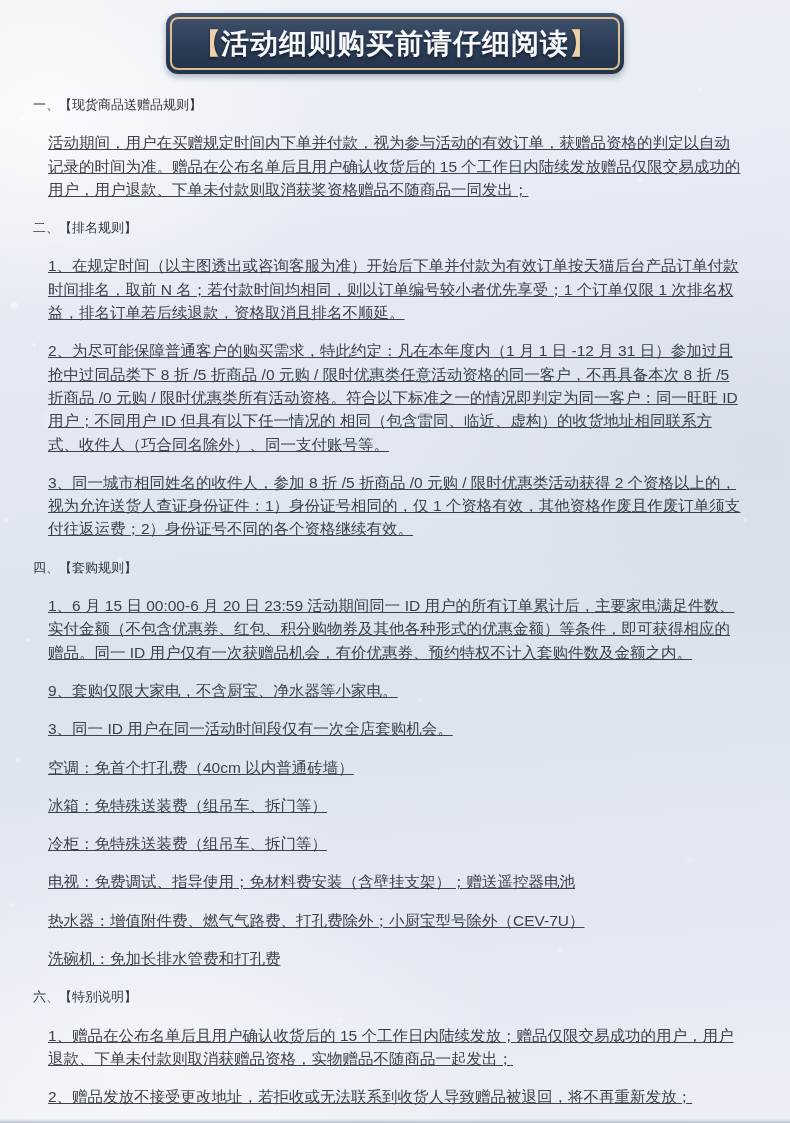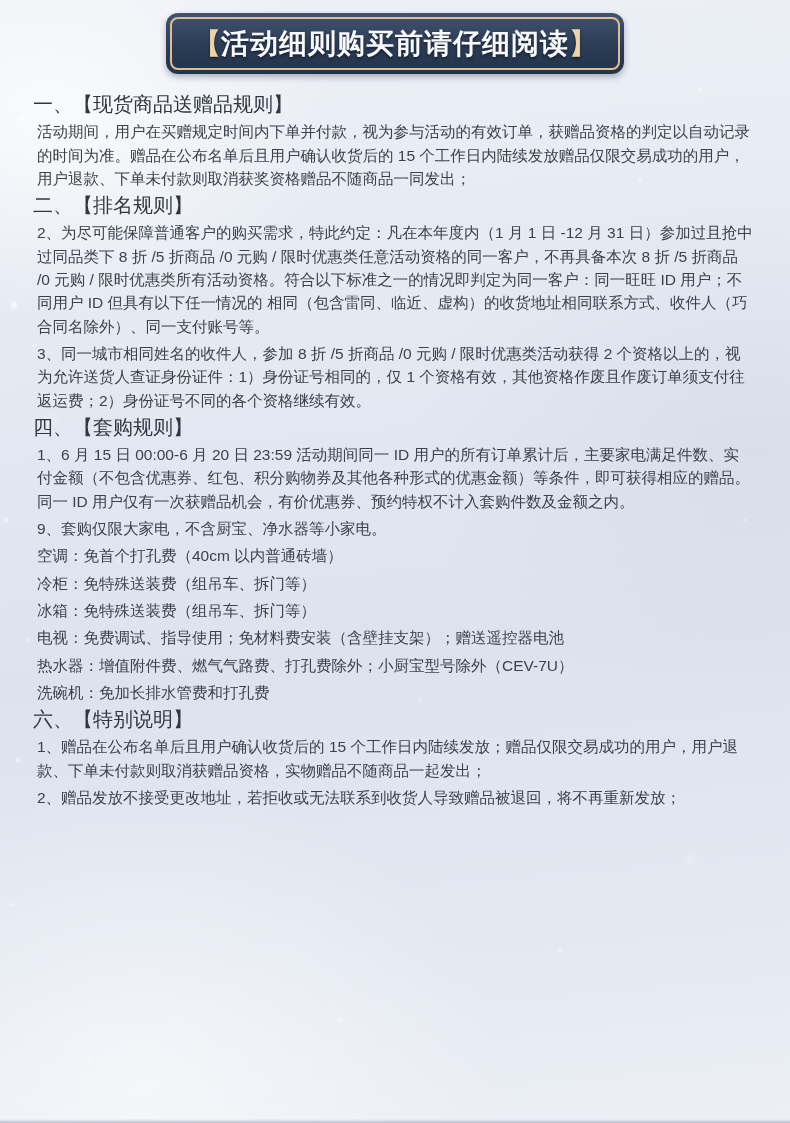--- a/index.html
+++ b/index.html
@@ -82,26 +82,26 @@
   .content {
     position: relative;
     padding: 19px 33px 0 33px;
     color: #3c424b;
     font-size: 15.5px;
     line-height: 23.3px;
   }
   .rule-section { margin: 0; }
   .section-heading {
     margin: 0;
-    font-size: 20px;
+    font-size: 13px;
     font-weight: normal;
     color: #31373f;
     line-height: 23.3px;
   }
-  .rule-paragraph { margin: 4px; }
+  .rule-paragraph { margin: 15px; text-decoration: underline; }
   .bottom-strip {
     position: absolute;
     left: 0; right: 0; bottom: 0;
     height: 4px;
     background: linear-gradient(180deg, rgba(150,160,176,0.0), rgba(148,157,173,0.6));
   }
 </style>
 </head>
 <body>
 
@@ -117,35 +117,37 @@
   </div>
 
   <div class="content" id="content">
   <section class="rule-section">
     <h2 class="section-heading">一、【现货商品送赠品规则】</h2>
   <p class="rule-paragraph">活动期间，用户在买赠规定时间内下单并付款，视为参与活动的有效订单，获赠品资格的判定以自动记录的时间为准。赠品在公布名单后且用户确认收货后的 15 个工作日内陆续发放赠品仅限交易成功的用户，用户退款、下单未付款则取消获奖资格赠品不随商品一同发出；</p>
       </section>
 
   <section class="rule-section">
     <h2 class="section-heading">二、【排名规则】</h2>
+  <p class="rule-paragraph">1、在规定时间（以主图透出或咨询客服为准）开始后下单并付款为有效订单按天猫后台产品订单付款时间排名，取前 N 名；若付款时间均相同，则以订单编号较小者优先享受；1 个订单仅限 1 次排名权益，排名订单若后续退款，资格取消且排名不顺延。</p>
         <p class="rule-paragraph">2、为尽可能保障普通客户的购买需求，特此约定：凡在本年度内（1 月 1 日 -12 月 31 日）参加过且抢中过同品类下 8 折 /5 折商品 /0 元购 / 限时优惠类任意活动资格的同一客户，不再具备本次 8 折 /5 折商品 /0 元购 / 限时优惠类所有活动资格。符合以下标准之一的情况即判定为同一客户：同一旺旺 ID 用户；不同用户 ID 但具有以下任一情况的 相同（包含雷同、临近、虚构）的收货地址相同联系方式、收件人（巧合同名除外）、同一支付账号等。</p>
         <p class="rule-paragraph">3、同一城市相同姓名的收件人，参加 8 折 /5 折商品 /0 元购 / 限时优惠类活动获得 2 个资格以上的，视为允许送货人查证身份证件：1）身份证号相同的，仅 1 个资格有效，其他资格作废且作废订单须支付往返运费；2）身份证号不同的各个资格继续有效。</p>
       </section>
 
 
   <section class="rule-section">
     <h2 class="section-heading">四、【套购规则】</h2>
   <p class="rule-paragraph">1、6 月 15 日 00:00-6 月 20 日 23:59 活动期间同一 ID 用户的所有订单累计后，主要家电满足件数、实付金额（不包含优惠券、红包、积分购物券及其他各种形式的优惠金额）等条件，即可获得相应的赠品。同一 ID 用户仅有一次获赠品机会，有价优惠券、预约特权不计入套购件数及金额之内。</p>
         <p class="rule-paragraph">9、套购仅限大家电，不含厨宝、净水器等小家电。</p>
+        <p class="rule-paragraph">3、同一 ID 用户在同一活动时间段仅有一次全店套购机会。</p>
       </section>
 
   <section class="rule-section">
   <p class="rule-paragraph">空调：免首个打孔费（40cm 以内普通砖墙）</p>
+        <p class="rule-paragraph">冰箱：免特殊送装费（组吊车、拆门等）</p>
         <p class="rule-paragraph">冷柜：免特殊送装费（组吊车、拆门等）</p>
-        <p class="rule-paragraph">冰箱：免特殊送装费（组吊车、拆门等）</p>
         <p class="rule-paragraph">电视：免费调试、指导使用；免材料费安装（含壁挂支架）；赠送遥控器电池</p>
         <p class="rule-paragraph">热水器：增值附件费、燃气气路费、打孔费除外；小厨宝型号除外（CEV-7U）</p>
         <p class="rule-paragraph">洗碗机：免加长排水管费和打孔费</p>
       </section>
 
   <section class="rule-section">
     <h2 class="section-heading">六、【特别说明】</h2>
   <p class="rule-paragraph">1、赠品在公布名单后且用户确认收货后的 15 个工作日内陆续发放；赠品仅限交易成功的用户，用户退款、下单未付款则取消获赠品资格，实物赠品不随商品一起发出；</p>
         <p class="rule-paragraph">2、赠品发放不接受更改地址，若拒收或无法联系到收货人导致赠品被退回，将不再重新发放；</p>
       </section>

